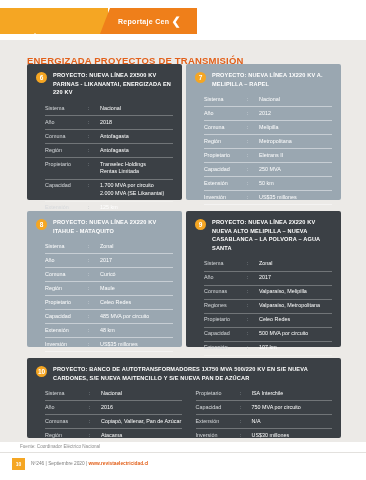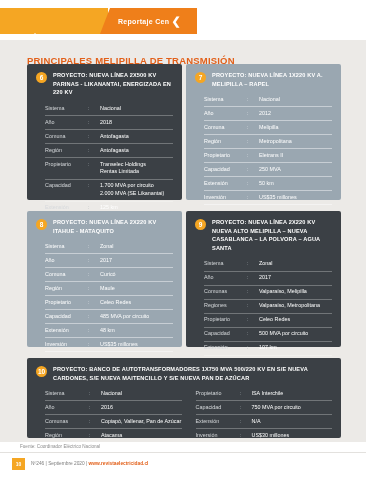--- a/index.html
+++ b/index.html
@@ -120,21 +120,21 @@
     <span>Reportaje Central</span>
   </div>
   <div class="banner-chev-wrap" style="left:169px;">
     <div class="banner-chev">❮</div>
   </div>
 </div>
 
 <div class="page"></div>
 <div class="notch"></div>
 
-<h1 class="section-title">PRINCIPALES MELIPILLA DE TRANSMISIÓN</h1>
+<h1 class="section-title">ENERGIZADA PROYECTOS DE TRANSMISIÓN</h1>
 
 <div class="card dark" style="left:27px;top:64px;width:155px;height:136px;">
   <div class="card-head">
     <div class="num">6</div>
     <div class="card-title">PROYECTO: NUEVA LÍNEA 2X500 KV PARINAS - LIKANANTAI, ENERGIZADA EN 220 KV</div>
   </div>
   <div class="rows row-inner-pad">
     <div class="row">
         <span class="k">Sistema</span>
         <span class="sep">:</span>

